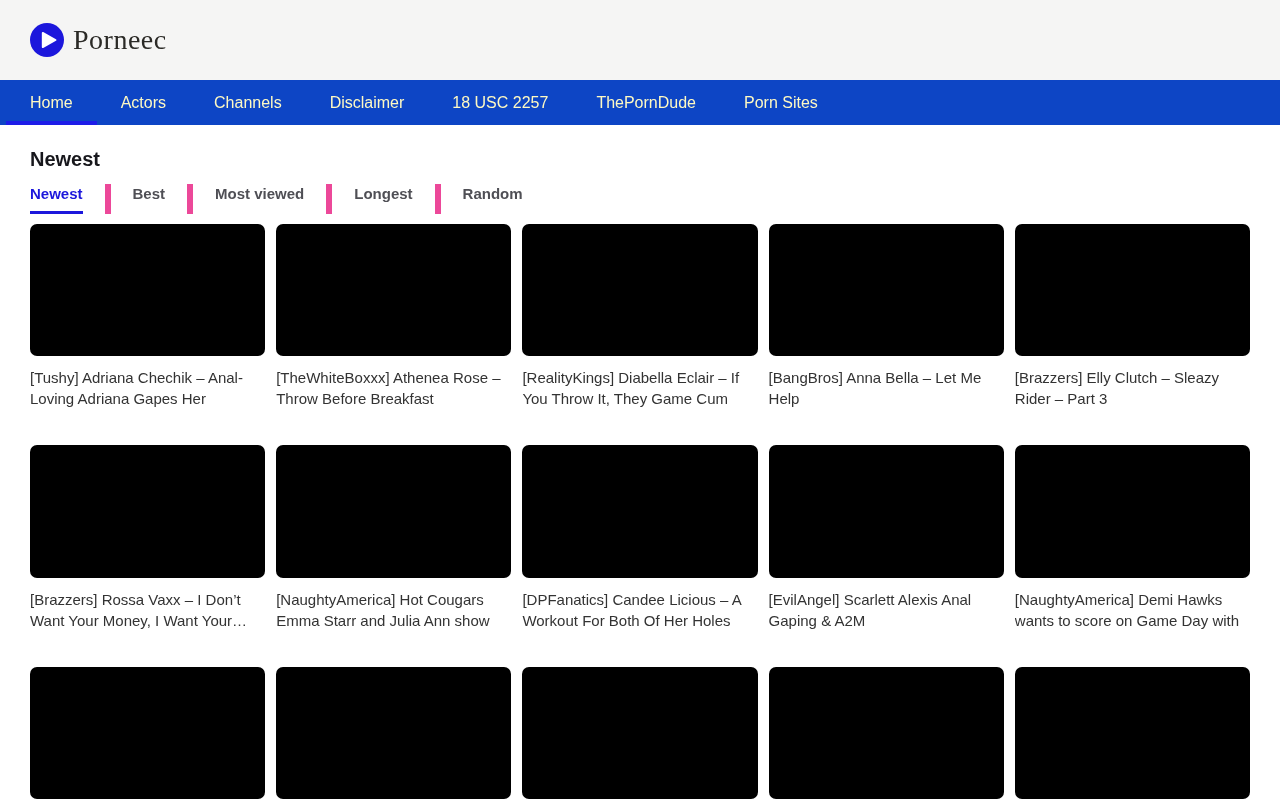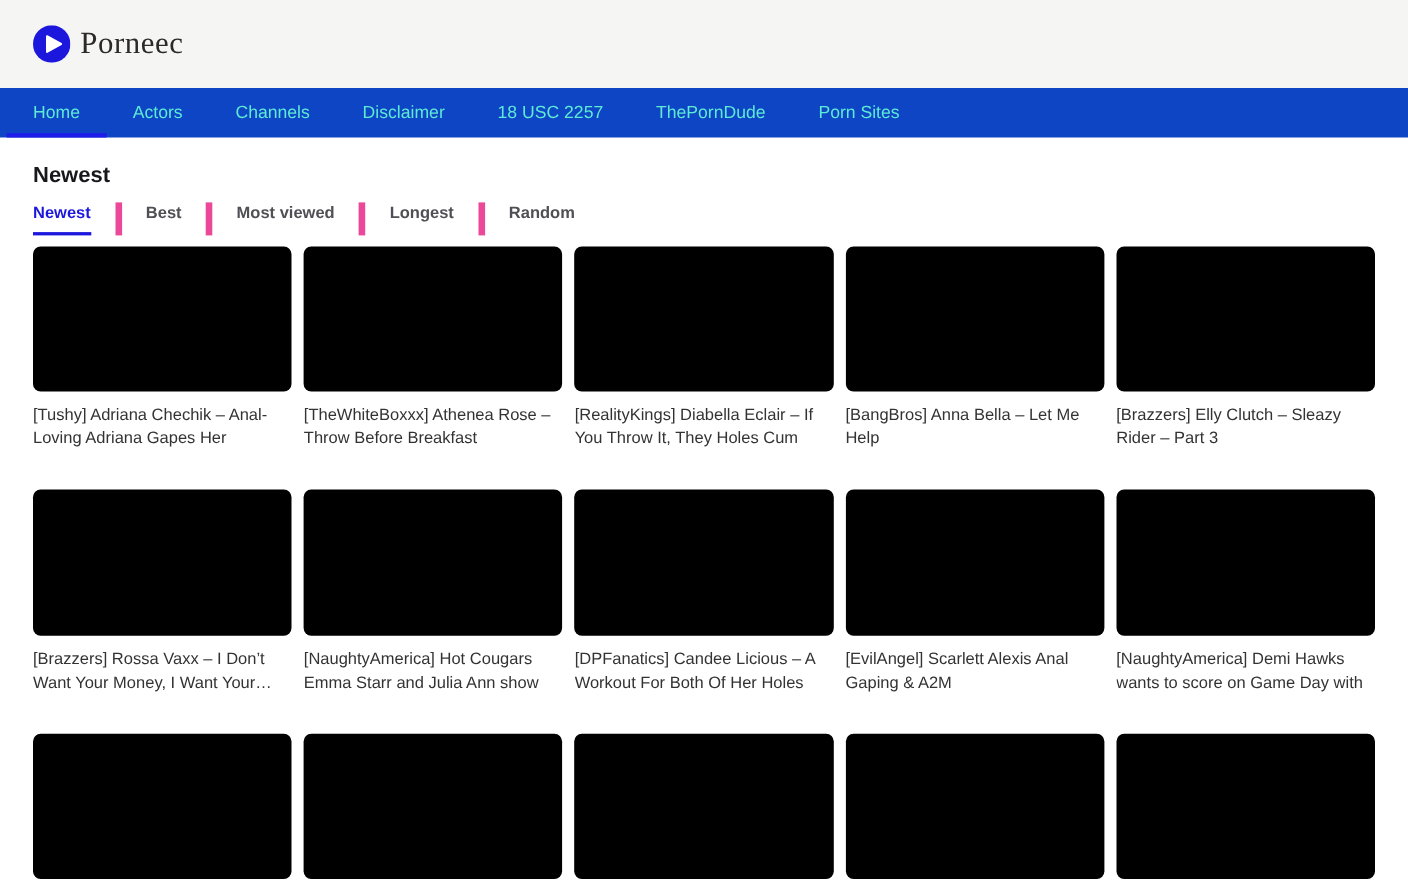--- a/index.html
+++ b/index.html
@@ -15,21 +15,21 @@
   .search-form { position: absolute; left: 386px; top: 18px; width: 467px; height: 44px; display: flex; }
   .search-input { width: 407px; height: 44px; border: none; outline: none; background: #ffffff;
     border-radius: 22px 0 0 22px; padding: 0 16px; font-size: 14px; color: #2b2bd9; }
   .search-input::placeholder { color: #2b2bd9; opacity: 1; }
   .search-button { width: 60px; height: 44px; border: none; background: #1c17dc; border-radius: 0 22px 22px 0;
     display: flex; align-items: center; justify-content: center; cursor: pointer; }
 
   
   .nav { height: 45px; background: #0d45c5; display: flex; align-items: stretch; padding-left: 6px; }
   .nav-item { position: relative; display: flex; align-items: center; padding: 0 24px;
-    color: #5eead4; font-size: 16px; text-decoration: none; cursor: pointer; text-align: center; }
+    color: #fef9c3; font-size: 16px; text-decoration: none; cursor: pointer; text-align: center; }
   .nav-item.active::after { content: ""; position: absolute; left: 0; right: 0; bottom: 0; height: 4px; background: #1d1ce8; }
 
   
   .main { padding: 0 30px; }
   .page-heading { margin-top: 23px; font-size: 20px; font-weight: 700; color: #17171c; }
 
   .tabs { margin-top: 13px; display: flex; align-items: center; }
   .tab { position: relative; padding: 0 22px; font-size: 15px; font-weight: 700; color: #4f4f55;
     border-left: 6px solid #ec4899; cursor: pointer; line-height: 20px; }
   .tab:first-child { border-left: none; padding-left: 0; }
@@ -81,21 +81,21 @@
     <div class="video-card">
       <div class="video-thumb"></div>
       <div class="video-title">[Tushy] Adriana Chechik – Anal-Loving Adriana Gapes Her</div>
     </div>
     <div class="video-card">
       <div class="video-thumb"></div>
       <div class="video-title">[TheWhiteBoxxx] Athenea Rose – Throw Before Breakfast</div>
     </div>
     <div class="video-card">
       <div class="video-thumb"></div>
-      <div class="video-title">[RealityKings] Diabella Eclair – If You Throw It, They Holes Cum</div>
+      <div class="video-title">[RealityKings] Diabella Eclair – If You Throw It, They Game Cum</div>
     </div>
     <div class="video-card">
       <div class="video-thumb"></div>
       <div class="video-title">[BangBros] Anna Bella – Let Me Help</div>
     </div>
     <div class="video-card">
       <div class="video-thumb"></div>
       <div class="video-title">[Brazzers] Elly Clutch – Sleazy Rider – Part 3</div>
     </div>
     <div class="video-card">

